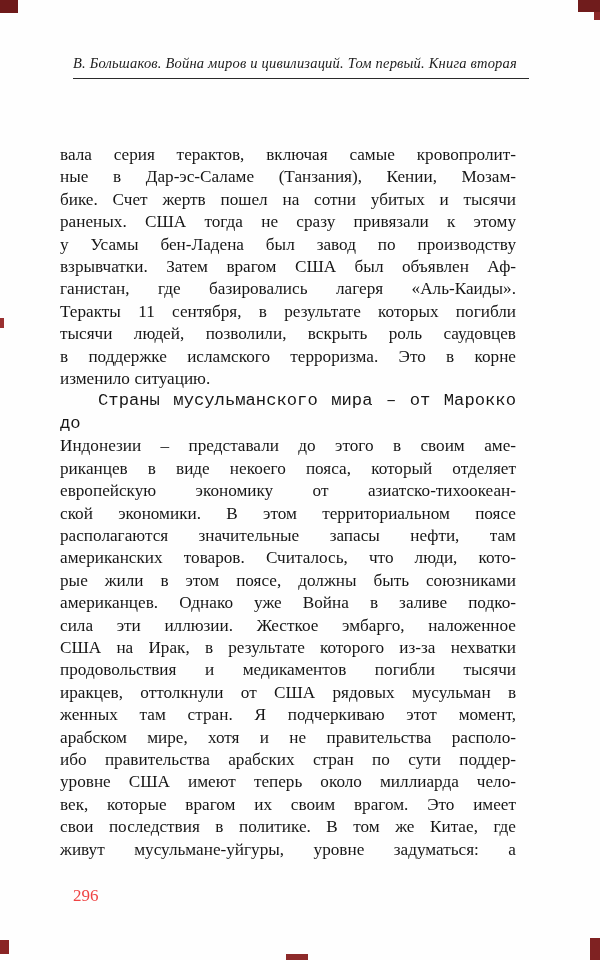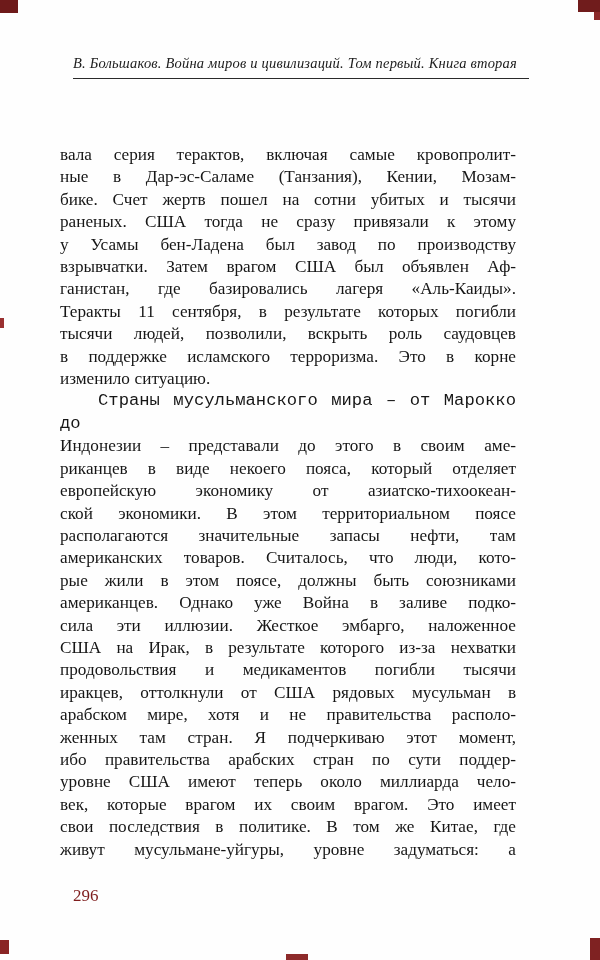--- a/index.html
+++ b/index.html
@@ -57,21 +57,21 @@
     font-family: Liberation Mono, monospace;
   }
   .line.plain {
     text-align-last: left;
   }
   .page-number {
     position: absolute;
     left: 73px;
     top: 886px;
     font-size: 17px;
-    color: #7f1d1d;
+    color: #ef4444;
     text-align: right;
   }
   
   .scan-mark {
     position: absolute;
     background: #7a1e1e;
   }
   .mark-tl    { left: 0;   top: 0;    width: 18px; height: 13px; background: #6e1a1a; }
   .mark-tr    { right: 0;  top: 0;    width: 22px; height: 12px; background: #701c1c; }
   .mark-tr2   { right: 0;  top: 12px; width: 6px;  height: 8px;  background: #8d2a2a; }
@@ -110,22 +110,22 @@
         <div class="line">европейскую экономику от азиатско-тихоокеан-</div>
         <div class="line">ской экономики. В этом территориальном поясе</div>
         <div class="line">располагаются значительные запасы нефти, там</div>
         <div class="line">американских товаров. Считалось, что люди, кото-</div>
         <div class="line">рые жили в этом поясе, должны быть союзниками</div>
         <div class="line">американцев. Однако уже Война в заливе подко-</div>
         <div class="line">сила эти иллюзии. Жесткое эмбарго, наложенное</div>
         <div class="line">США на Ирак, в результате которого из-за нехватки</div>
         <div class="line">продовольствия и медикаментов погибли тысячи</div>
         <div class="line">иракцев, оттолкнули от США рядовых мусульман в</div>
+        <div class="line">женных там стран. Я подчеркиваю этот момент,</div>
         <div class="line">арабском мире, хотя и не правительства располо-</div>
-        <div class="line">женных там стран. Я подчеркиваю этот момент,</div>
         <div class="line">ибо правительства арабских стран по сути поддер-</div>
         <div class="line">уровне США имеют теперь около миллиарда чело-</div>
         <div class="line">век, которые врагом их своим врагом. Это имеет</div>
         <div class="line">свои последствия в политике. В том же Китае, где</div>
         <div class="line">живут мусульмане-уйгуры, уровне задуматься: а</div>
       </div>
     </div>
 
   <div class="page-number">296</div>
 

